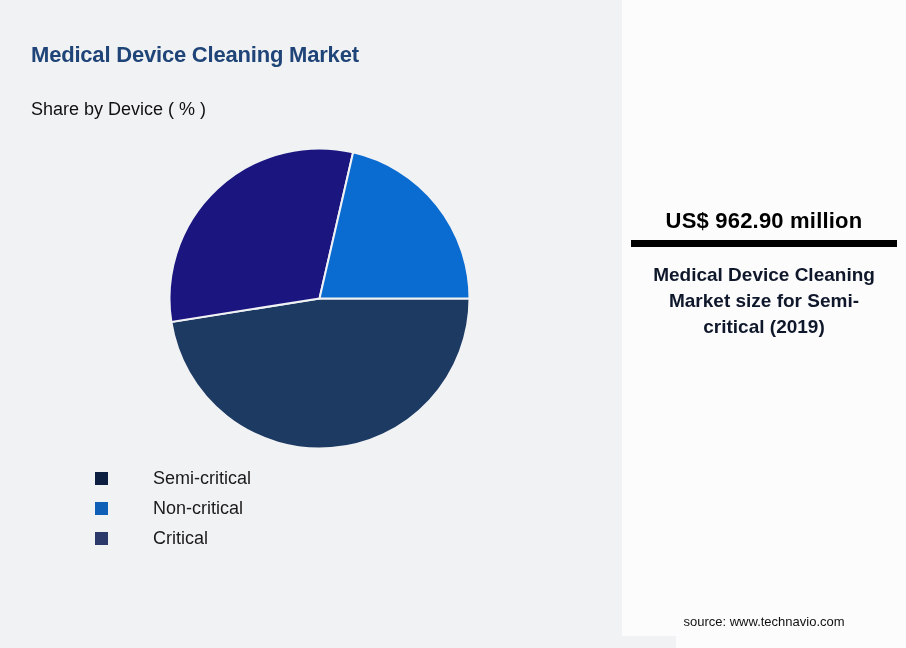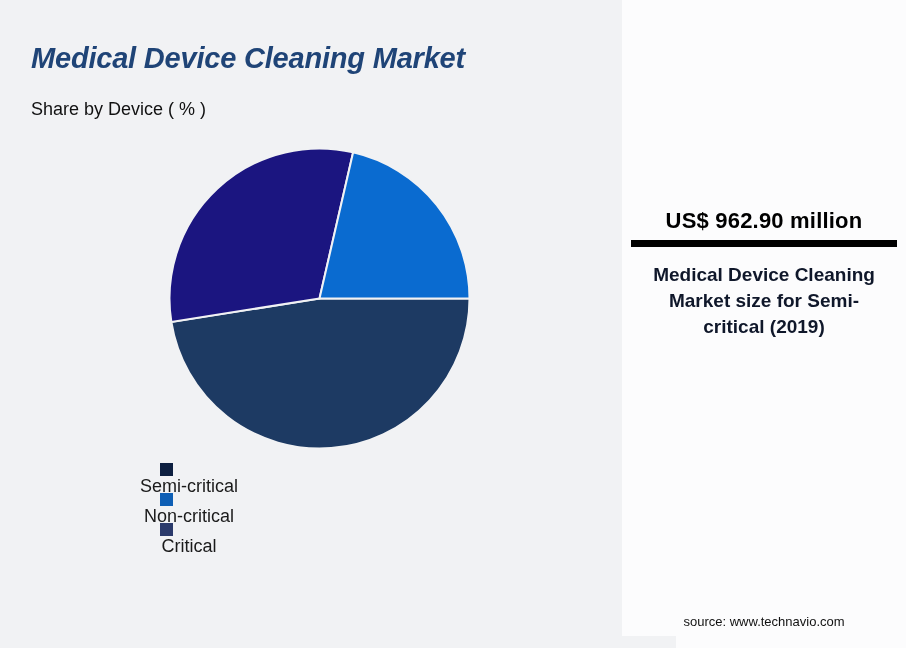--- a/index.html
+++ b/index.html
@@ -25,26 +25,25 @@
     left: 0;
     top: 0;
     width: 620px;
     height: 648px;
     background: #f1f2f4;
   }
   #chart-title {
     position: absolute;
     left: 31px;
     top: 42px;
-    font-size: 29px;
+    font-size: 22px;
     font-weight: bold;
     color: #1f4477;
     letter-spacing: -0.2px;
     white-space: nowrap;
-    font-style: italic;
   }
   #chart-subtitle {
     position: absolute;
     left: 31px;
     top: 99px;
     font-size: 18px;
     font-weight: normal;
     color: #111111;
     white-space: nowrap;
   }
@@ -64,21 +63,20 @@
   
   #legend {
     position: absolute;
     left: 95px;
     top: 463px;
   }
   .legend-row {
     display: flex;
     align-items: center;
     height: 30px;
-    flex-direction: column;
   }
   .legend-swatch {
     width: 13px;
     height: 13px;
     flex: 0 0 13px;
   }
   .legend-label {
     margin-left: 45px;
     font-size: 18px;
     color: #1a1a1a;

